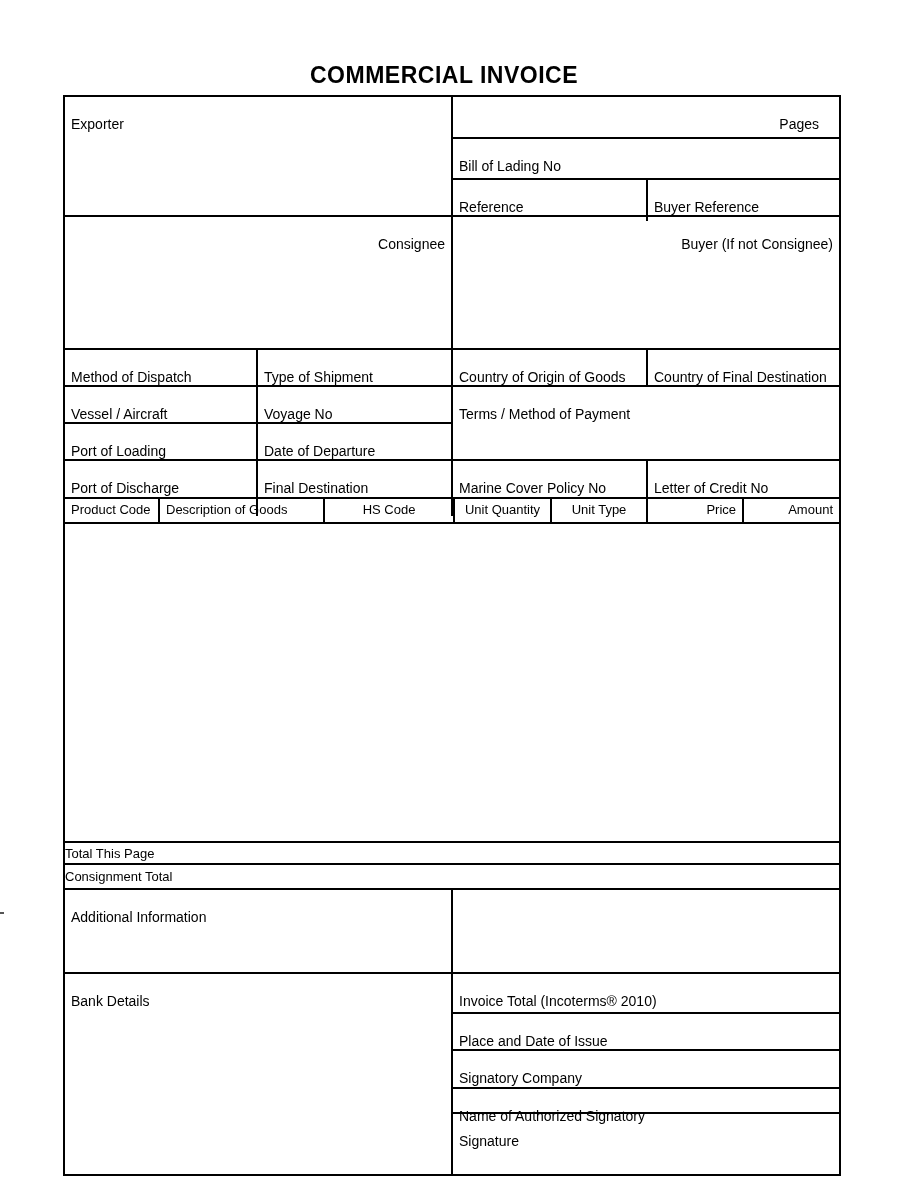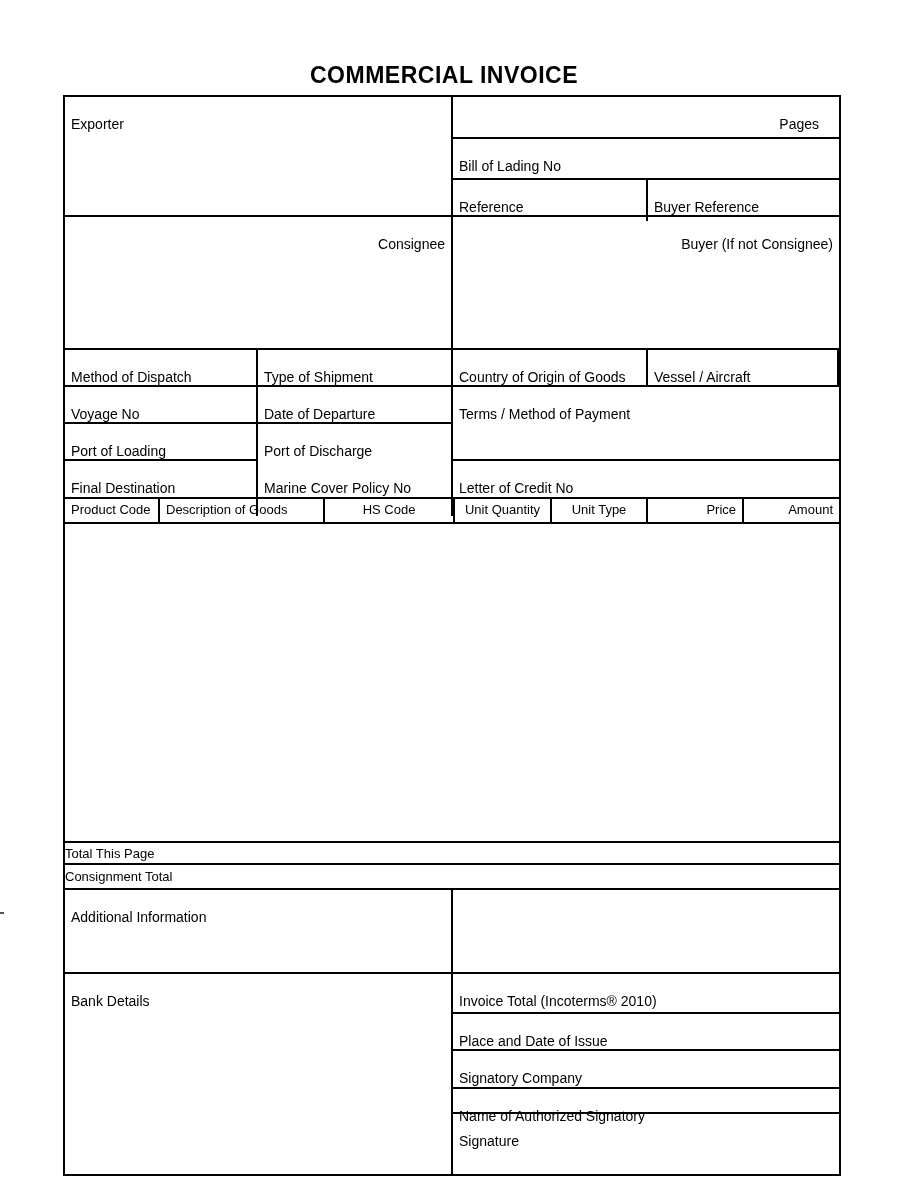--- a/index.html
+++ b/index.html
@@ -103,36 +103,39 @@
     <div class="sec sec-dispatch">
       <div class="cell br bb">
         <div class="lbl">Method of Dispatch</div>
       </div>
       <div class="cell br bb">
         <div class="lbl">Type of Shipment</div>
       </div>
       <div class="cell br bb">
         <div class="lbl">Country of Origin of Goods</div>
       </div>
+      <div class="cell bb">
+        <div class="lbl">Country of Final Destination</div>
+      </div>
 
       <div class="cell br bb">
         <div class="lbl">Vessel / Aircraft</div>
       </div>
       <div class="cell br bb">
         <div class="lbl">Voyage No</div>
       </div>
       <div class="cell terms-cell bb">
         <div class="lbl">Terms / Method of Payment</div>
       </div>
 
       <div class="cell br bb">
+        <div class="lbl">Port of Loading</div>
+      </div>
+      <div class="cell br bb">
         <div class="lbl">Date of Departure</div>
-      </div>
-      <div class="cell br bb">
-        <div class="lbl">Port of Loading</div>
       </div>
 
       <div class="cell br">
         <div class="lbl">Port of Discharge</div>
       </div>
       <div class="cell br">
         <div class="lbl">Final Destination</div>
       </div>
       <div class="cell br">
         <div class="lbl">Marine Cover Policy No</div>

